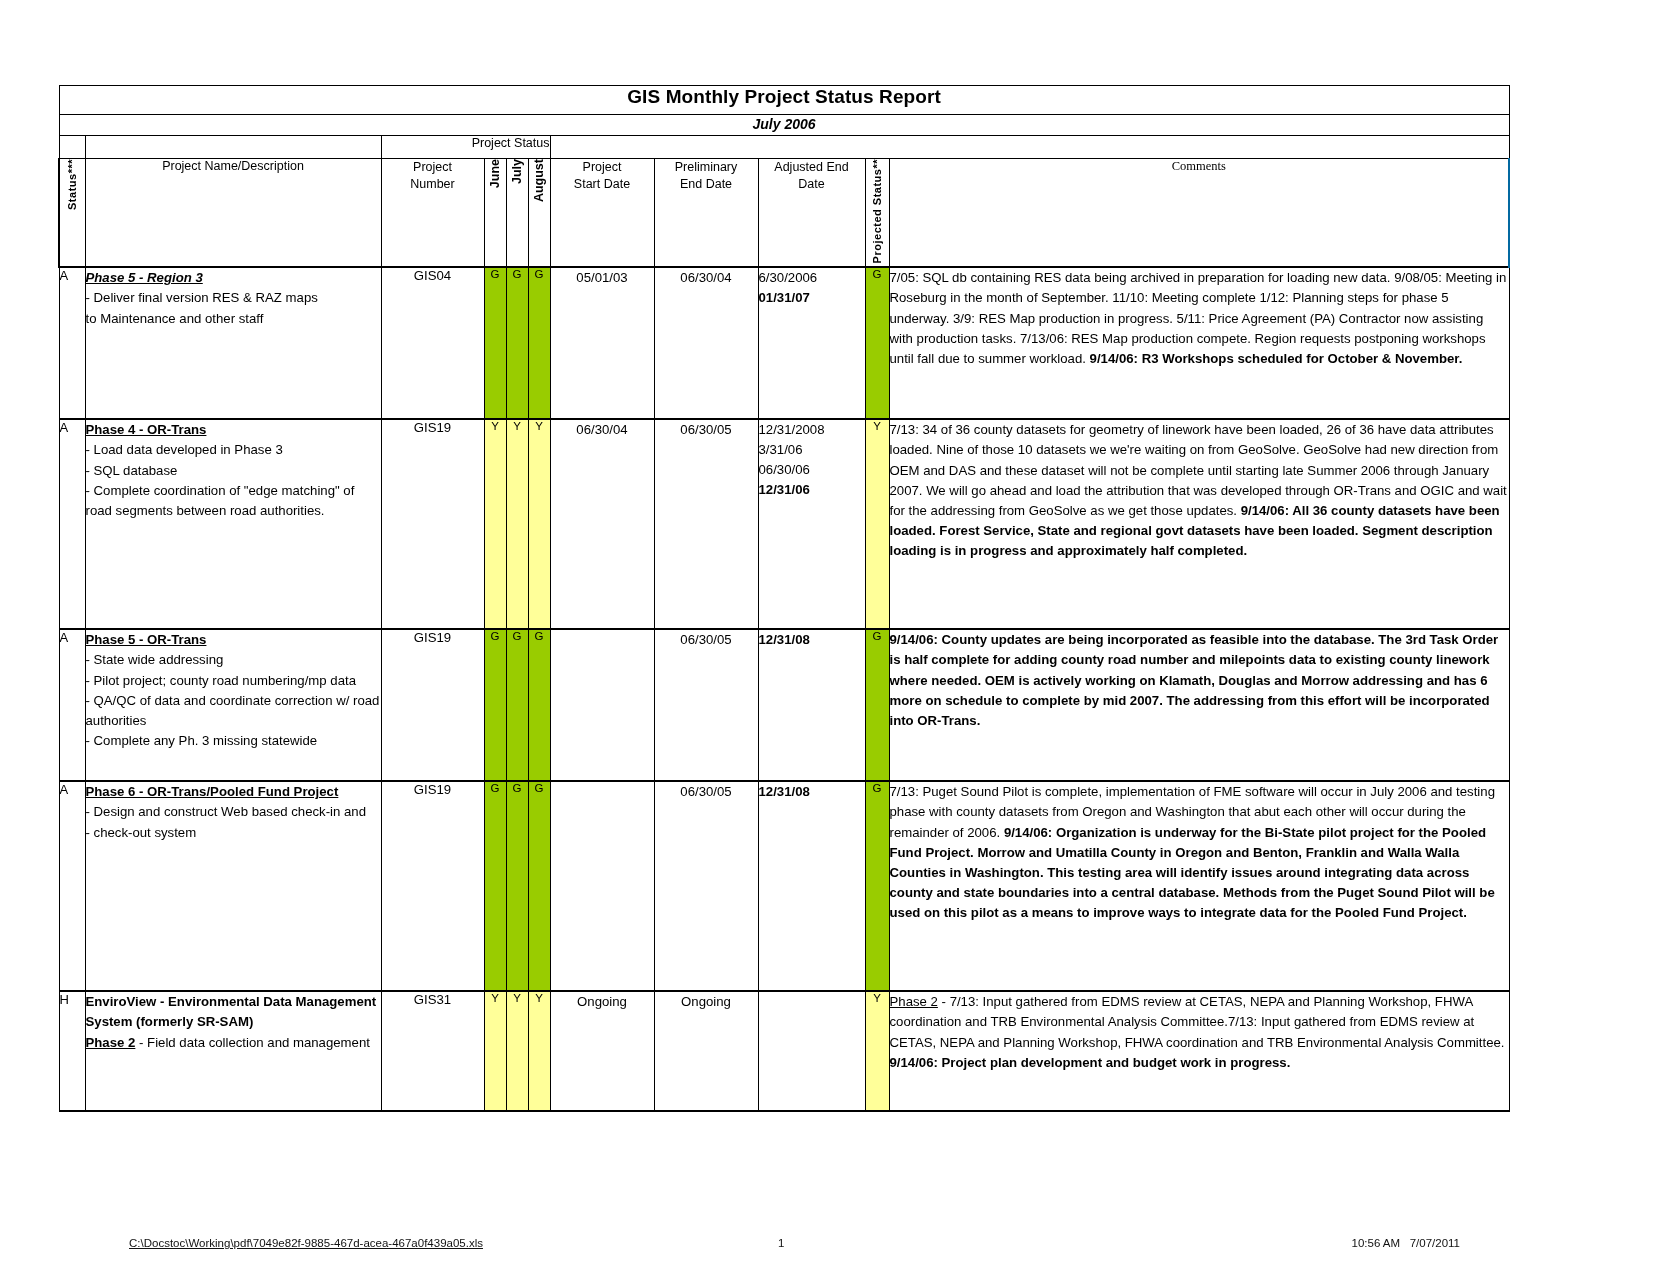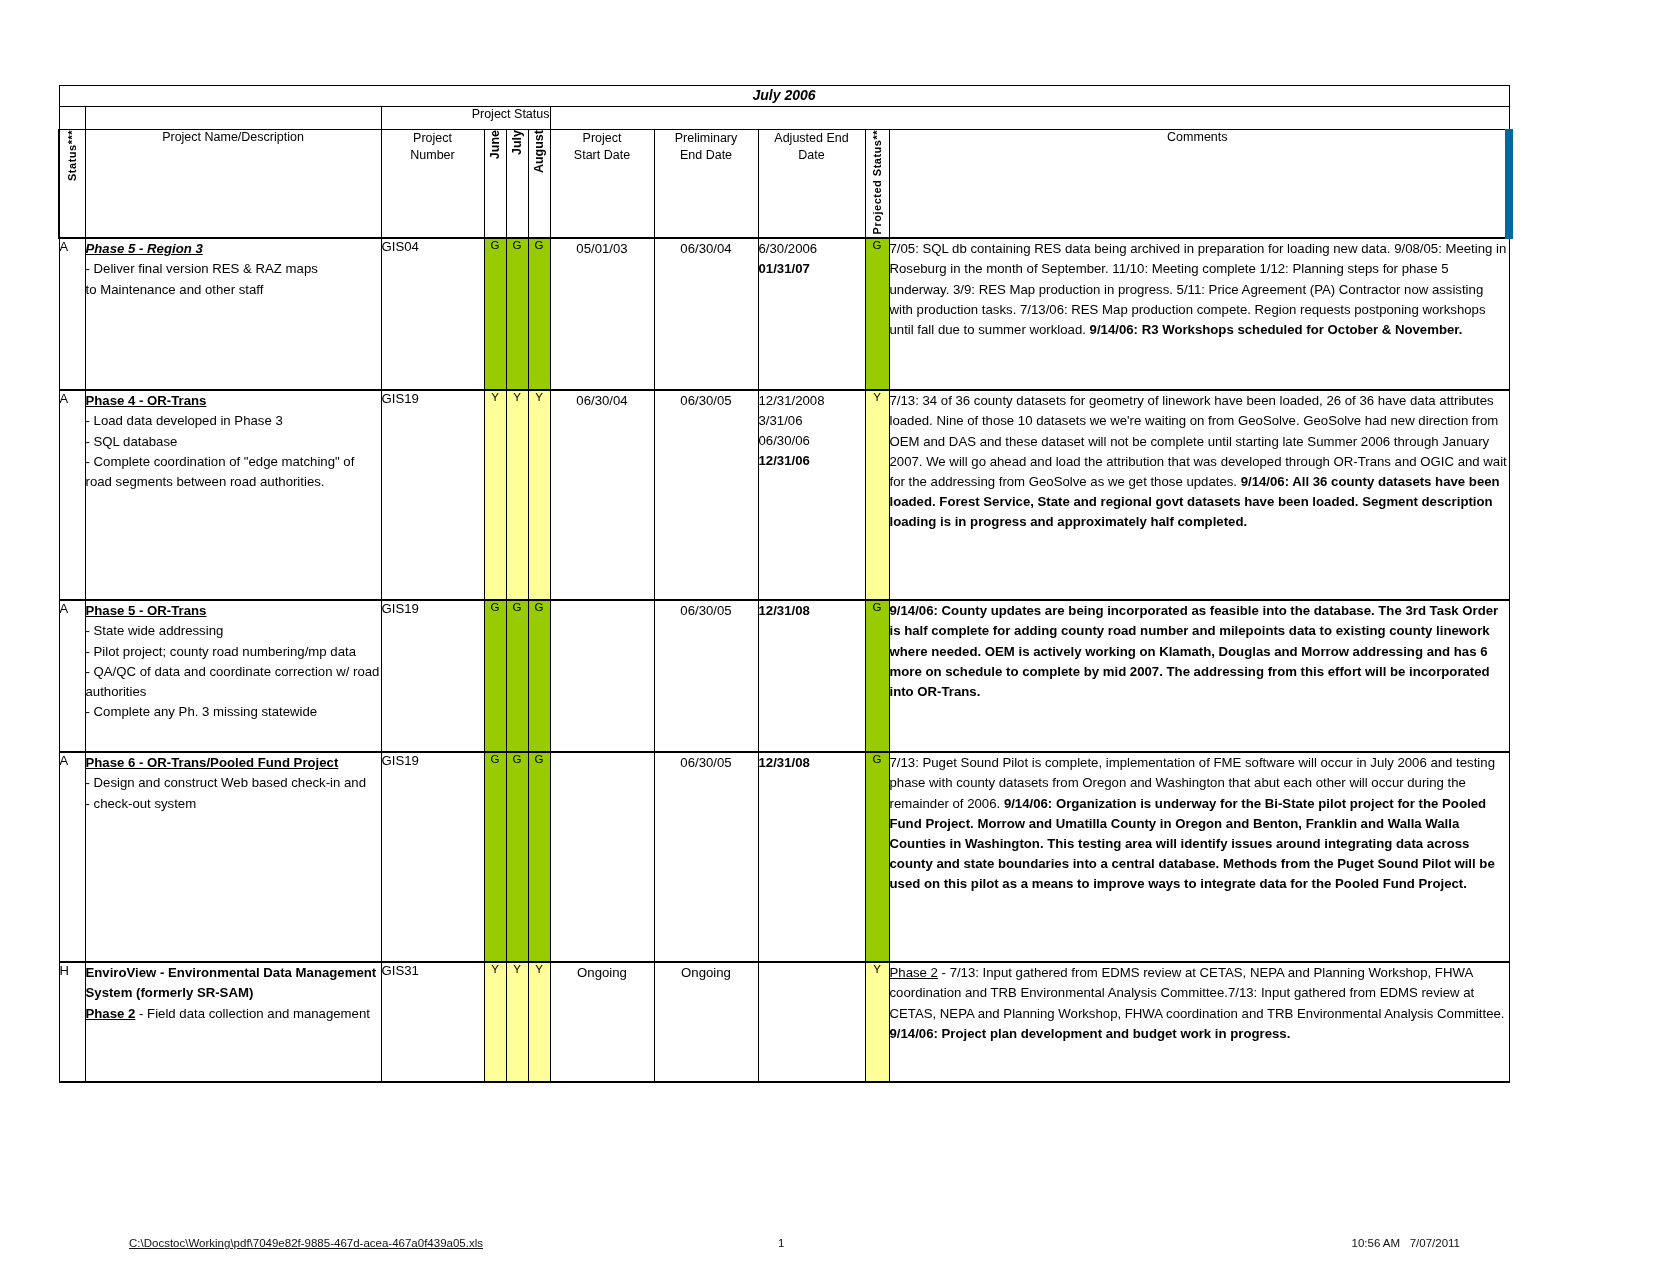--- a/index.html
+++ b/index.html
@@ -85,21 +85,21 @@
     background: #c0c0c0;
     text-align: center;
     vertical-align: middle;
     font-size: 12.5px;
     font-weight: bold;
     height: 80px;
     border-top: 2px solid #000;
     border-bottom: 2px solid #000;
   }
   .hdr-row td.first { border-left: 2px solid #000; }
-  .hdr-row td.last  { border-right: 8px solid #0369a1; }
+  .hdr-row td.last  { border-right: 2px solid #0369a1; font-family: Liberation Serif, serif; }
   .vert {
     writing-mode: vertical-rl;
     transform: rotate(180deg);
     white-space: nowrap;
     display: inline-block;
     font-size: 12.5px;
     font-weight: bold;
     line-height: 1;
   }
   .vert.small { font-size: 11px; letter-spacing: .5px; }
@@ -115,21 +115,21 @@
     border-left: 2px solid #000;
   }
   td.c-name {
     width: 296px;
     padding: 5px 6px 4px 6px;
     font-size: 13.2px;
     line-height: 1.52;
   }
   td.c-num {
     width: 103px;
-    text-align: left;
+    text-align: center;
     font-size: 13.2px;
     font-weight: bold;
     padding-top: 5px;
   }
   td.c-mon {
     width: 22px;
     text-align: center;
     font-size: 11.5px;
     font-weight: bold;
     padding-top: 5px;
@@ -204,20 +204,25 @@
           <col style="width:22px">
           <col style="width:22px">
         <col style="width:104px">
           <col style="width:104px">
           <col style="width:107px">
         <col style="width:24px">
           <col style="width:620px">
       </colgroup>
 
       <tbody>
+          <tr class="title-row">
+        <td colspan="11">
+          <span class="title-text">GIS Monthly Project Status Report</span>
+        </td>
+      </tr>
 
       <tr class="subtitle-row">
         <td colspan="11">
           <span class="subtitle-text">July 2006</span>
         </td>
       </tr>
 
       <tr class="band-row">
         <td class="band-blank"></td>
         <td></td>

